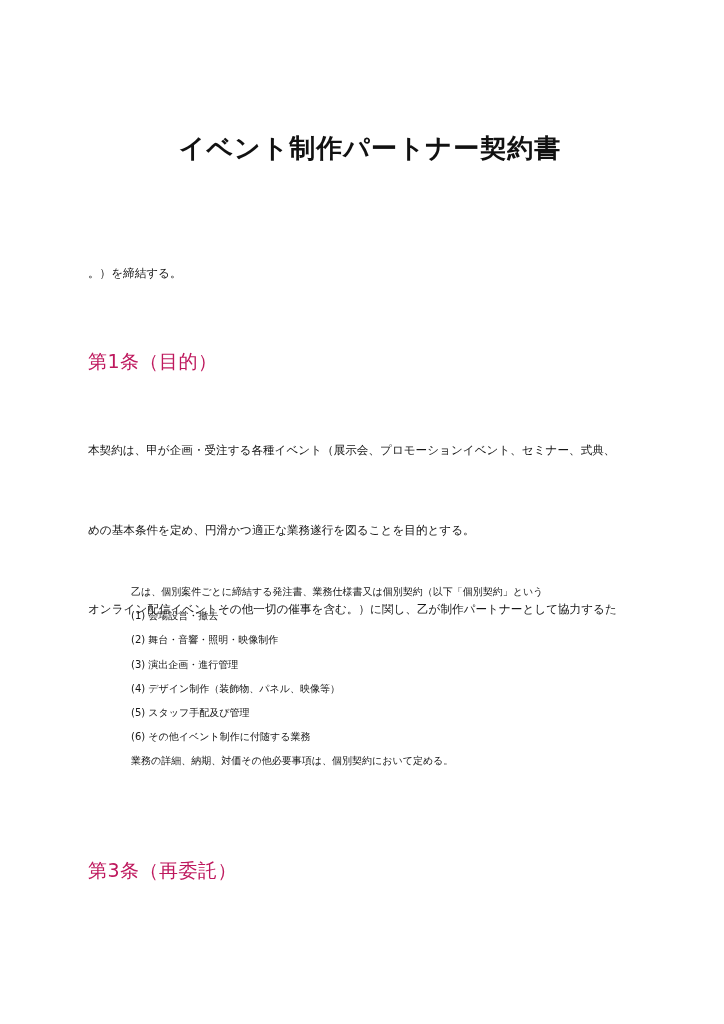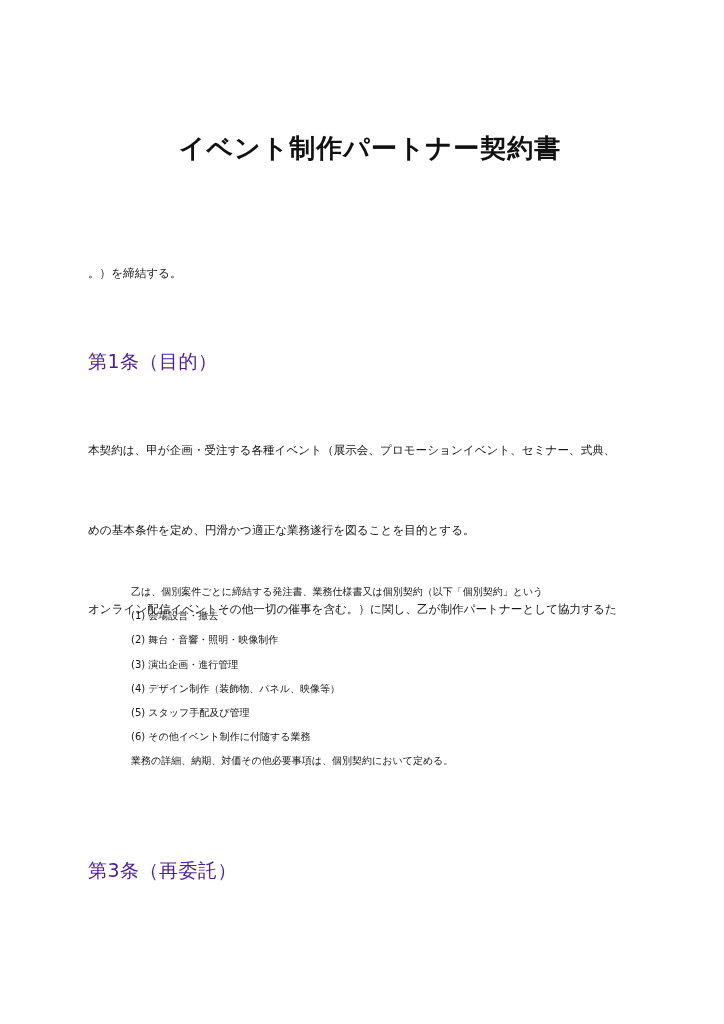--- a/index.html
+++ b/index.html
@@ -47,21 +47,21 @@
     }
     .para.intro { top: 203px; }
     .para.art1 { top: 384px; line-height: 26.5px; }
     .heading {
       position: absolute;
       left: 88px;
       font-size: 19px;
       line-height: 28px;
       margin: 0;
       font-weight: normal;
-      color: #4c1d95;
+      color: #be185d;
       letter-spacing: 0.5px;
     }
     .heading.h1 { top: 347px; }
     .heading.h2 { top: 530px; }
     .heading.h3 { top: 856px; }
     .indent-block {
       position: absolute;
       left: 131px;
       top: 580px;
       width: 520px;

